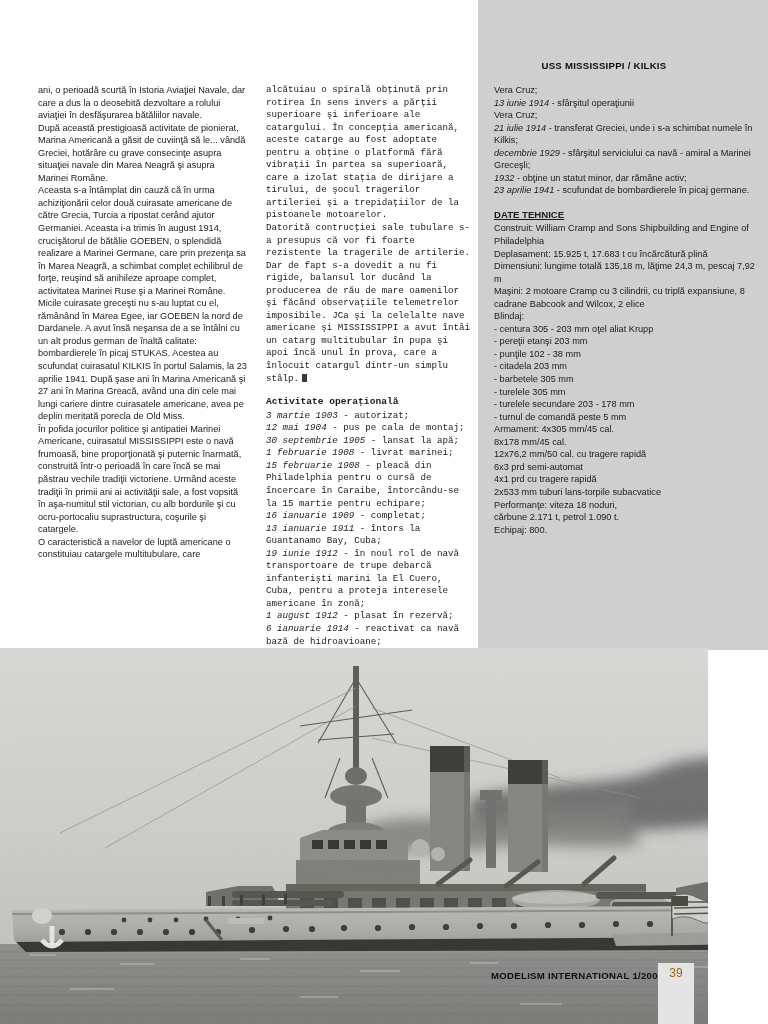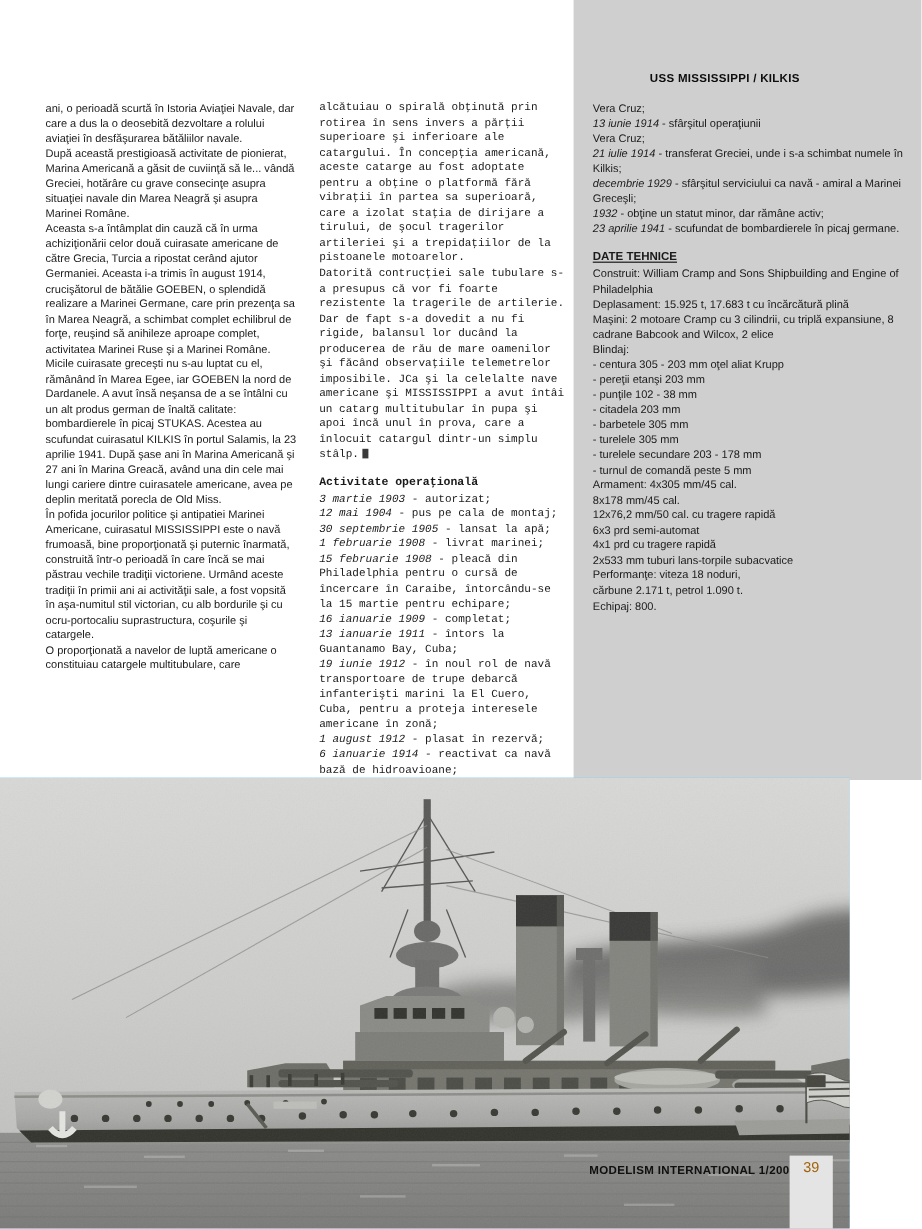--- a/index.html
+++ b/index.html
@@ -107,21 +107,21 @@
 <div class="gray-panel"></div>
 
 <div class="panel-title">USS MISSISSIPPI / KILKIS</div>
 
 <div class="col col-1" id="col1">
     <p>ani, o perioadă scurtă în Istoria Aviaţiei Navale, dar care a dus la o deosebită dezvoltare a rolului aviaţiei în desfăşurarea bătăliilor navale.</p>
     <p>După această prestigioasă activitate de pionierat, Marina Americană a găsit de cuviinţă să le... vândă Greciei, hotărâre cu grave consecinţe asupra situaţiei navale din Marea Neagră şi asupra Marinei Române.</p>
     <p>Aceasta s-a întâmplat din cauză că în urma achiziţionării celor două cuirasate americane de către Grecia, Turcia a ripostat cerând ajutor Germaniei. Aceasta i-a trimis în august 1914, crucişătorul de bătălie GOEBEN, o splendidă realizare a Marinei Germane, care prin prezenţa sa în Marea Neagră, a schimbat complet echilibrul de forţe, reuşind să anihileze aproape complet, activitatea Marinei Ruse şi a Marinei Române.</p>
     <p>Micile cuirasate greceşti nu s-au luptat cu el, rămânând în Marea Egee, iar GOEBEN la nord de Dardanele. A avut însă neşansa de a se întâlni cu un alt produs german de înaltă calitate: bombardierele în picaj STUKAS. Acestea au scufundat cuirasatul KILKIS în portul Salamis, la 23 aprilie 1941. După şase ani în Marina Americană şi 27 ani în Marina Greacă, având una din cele mai lungi cariere dintre cuirasatele americane, avea pe deplin meritată porecla de Old Miss.</p>
     <p>În pofida jocurilor politice şi antipatiei Marinei Americane, cuirasatul MISSISSIPPI este o navă frumoasă, bine proporţionată şi puternic înarmată, construită într-o perioadă în care încă se mai păstrau vechile tradiţii victoriene. Urmând aceste tradiţii în primii ani ai activităţii sale, a fost vopsită în aşa-numitul stil victorian, cu alb bordurile şi cu ocru-portocaliu suprastructura, coşurile şi catargele.</p>
-    <p>O proporţionată a navelor de luptă americane o constituiau catargele multitubulare, care</p>
+    <p>O caracteristică a navelor de luptă americane o constituiau catargele multitubulare, care</p>
   </div>
 
 <div class="col col-2" id="col2">
     <p>alcătuiau o spirală obţinută prin rotirea în sens invers a părţii superioare şi inferioare ale catargului. În concepţia americană, aceste catarge au fost adoptate pentru a obţine o platformă fără vibraţii în partea sa superioară, care a izolat staţia de dirijare a tirului, de şocul tragerilor artileriei şi a trepidaţiilor de la pistoanele motoarelor.</p>
     <p>Datorită contrucţiei sale tubulare s-a presupus că vor fi foarte rezistente la tragerile de artilerie. Dar de fapt s-a dovedit a nu fi rigide, balansul lor ducând la producerea de rău de mare oamenilor şi făcând observaţiile telemetrelor imposibile. JCa şi la celelalte nave americane şi MISSISSIPPI a avut întâi un catarg multitubular în pupa şi apoi încă unul în prova, care a înlocuit catargul dintr-un simplu stâlp.<span class="endmark"></span></p>
     <p class="sec-head">Activitate operaţională</p>
     <p><span class="it">3 martie 1903</span><span> - autorizat;</span></p>
     <p><span class="it">12 mai 1904</span><span> - pus pe cala de montaj;</span></p>
     <p><span class="it">30 septembrie 1905</span><span> - lansat la apă;</span></p>
     <p><span class="it">1 februarie 1908</span><span> - livrat marinei;</span></p>
@@ -138,20 +138,21 @@
     <p><span>Vera Cruz;</span></p>
     <p><span class="it">13 iunie 1914</span><span> - sfârşitul operaţiunii</span></p>
     <p><span>Vera Cruz;</span></p>
     <p><span class="it">21 iulie 1914</span><span> - transferat Greciei, unde i s-a schimbat numele în Kilkis;</span></p>
     <p><span class="it">decembrie 1929</span><span> - sfârşitul serviciului ca navă - amiral a Marinei Greceşli;</span></p>
     <p><span class="it">1932</span><span> - obţine un statut minor, dar rămâne activ;</span></p>
     <p><span class="it">23 aprilie 1941</span><span> - scufundat de bombardierele în picaj germane.</span></p>
     <p class="sec-head-ul" style="margin-top: 12px;">DATE TEHNICE</p>
     <p><span class="ul">Construit</span><span>: William Cramp and Sons Shipbuilding and Engine of Philadelphia</span></p>
     <p><span class="ul">Deplasament</span><span>: 15.925 t, 17.683 t cu încărcătură plină</span></p>
+    <p><span class="ul">Dimensiuni</span><span>: lungime totală 135,18 m, lăţime 24,3 m, pescaj 7,92 m</span></p>
     <p><span class="ul">Maşini</span><span>: 2 motoare Cramp cu 3 cilindrii, cu triplă expansiune, 8 cadrane Babcook and Wilcox, 2 elice</span></p>
     <p><span class="ul">Blindaj</span><span>:</span></p>
     <p>- centura 305 - 203 mm oţel aliat Krupp</p>
     <p>- pereţii etanşi 203 mm</p>
     <p>- punţile 102 - 38 mm</p>
     <p>- citadela 203 mm</p>
     <p>- barbetele 305 mm</p>
     <p>- turelele 305 mm</p>
     <p>- turelele secundare 203 - 178 mm</p>
     <p>- turnul de comandă peste 5 mm</p>

